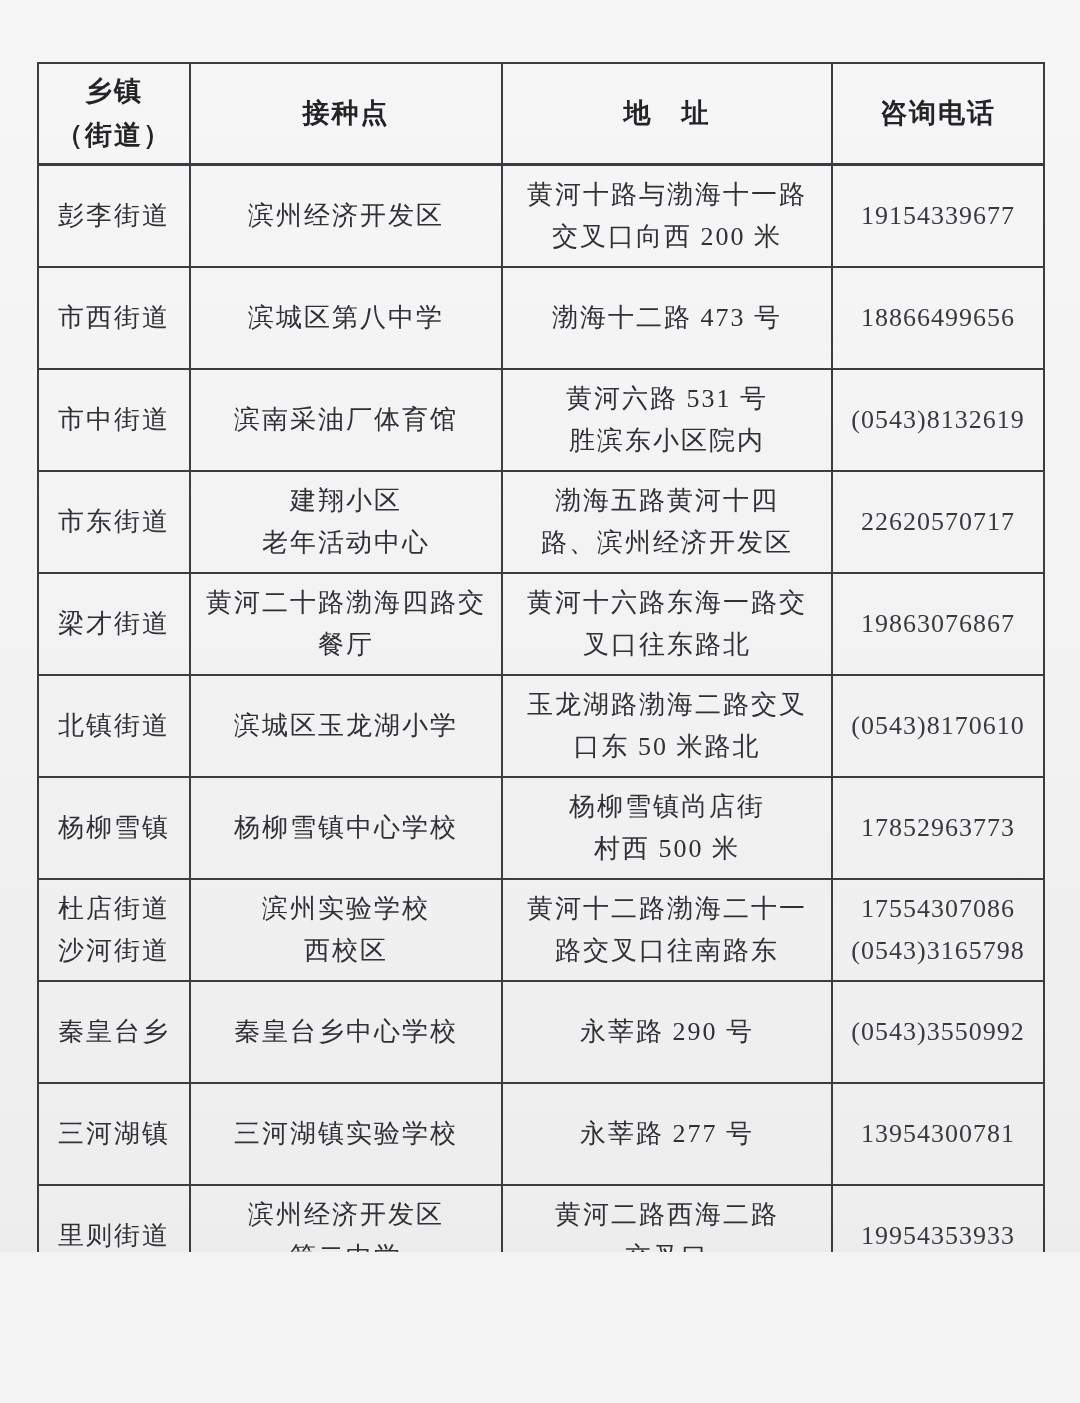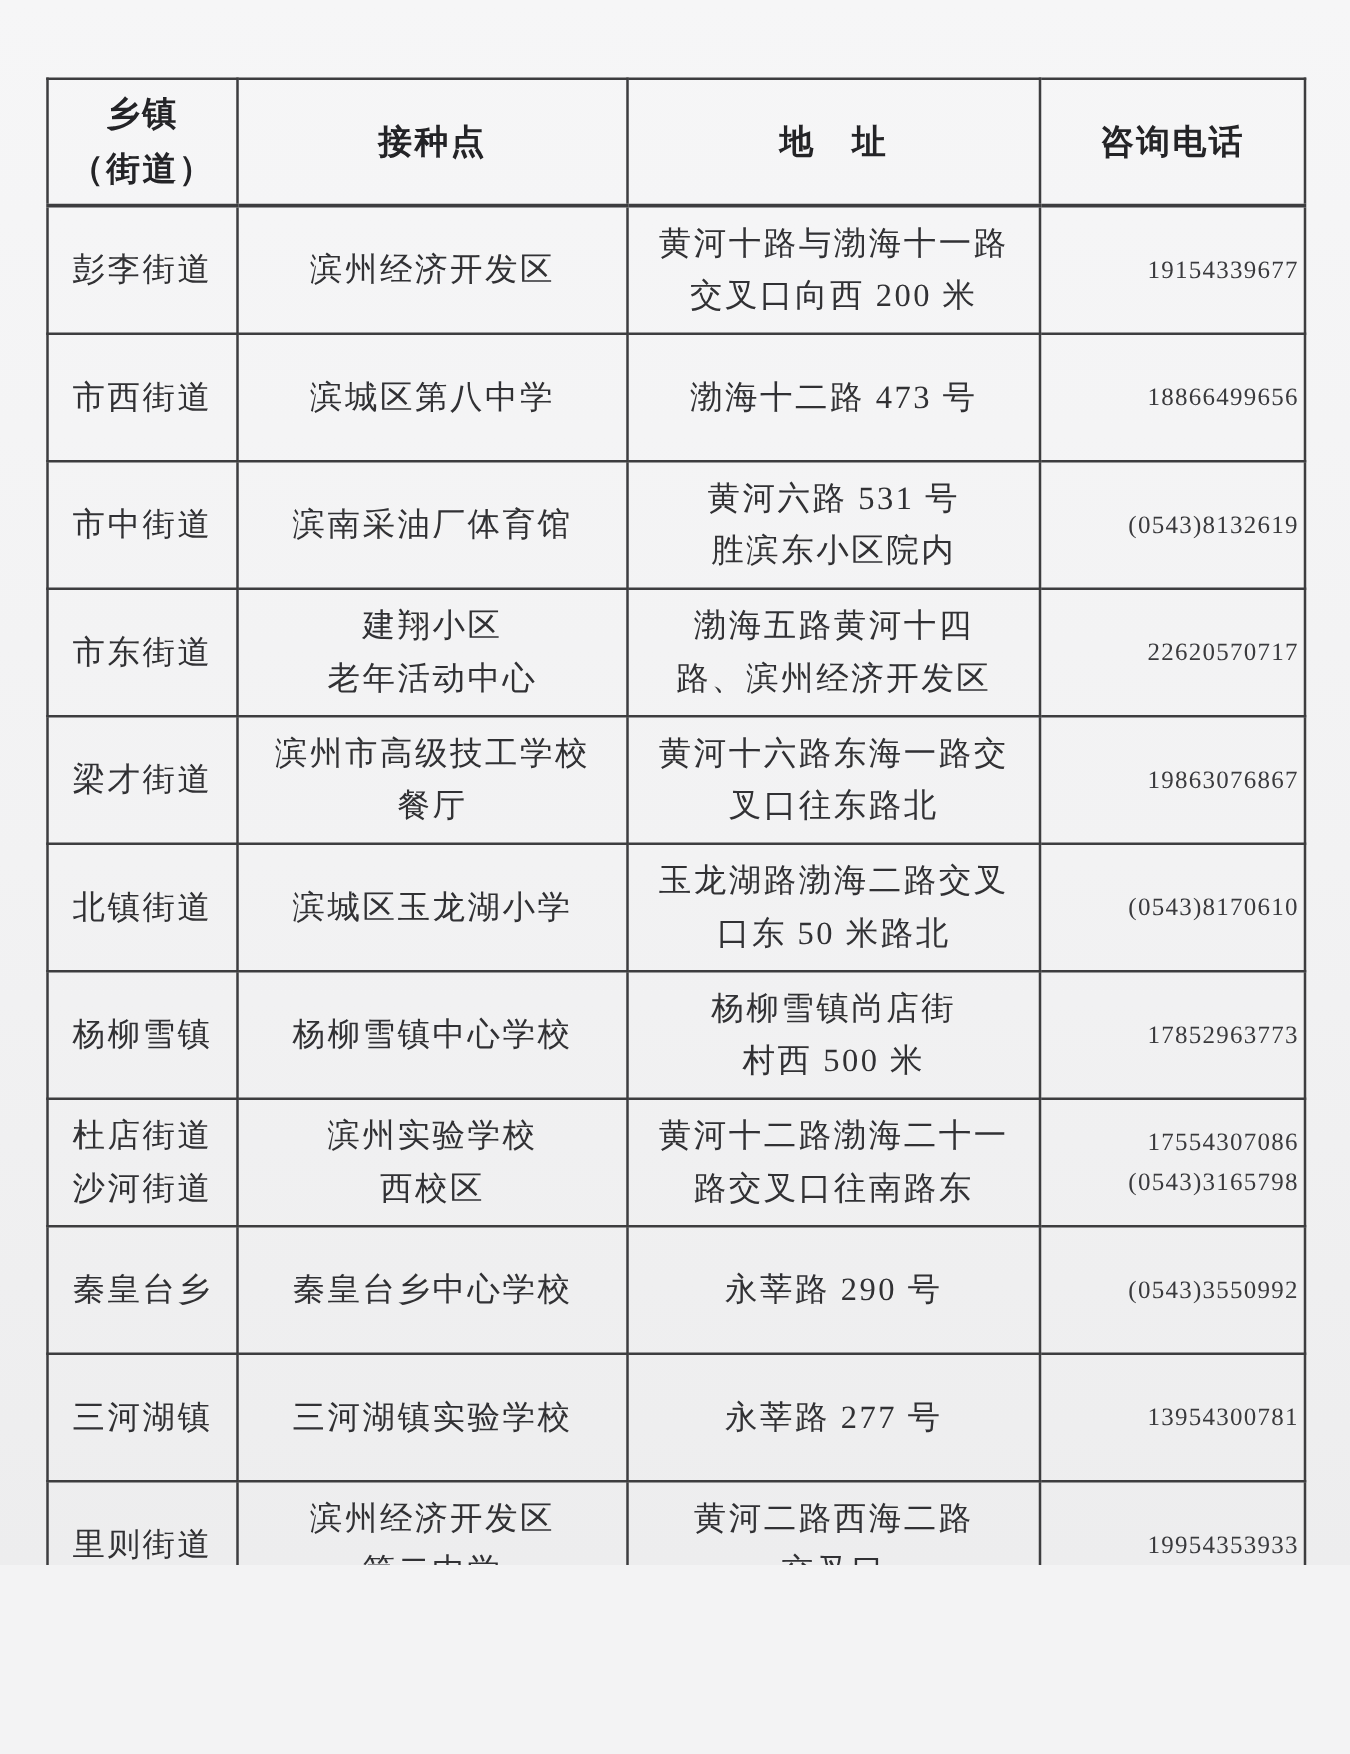--- a/index.html
+++ b/index.html
@@ -27,21 +27,21 @@
     color:#313134;
     font-size:26px;line-height:1.62;letter-spacing:2px;
     white-space:pre-line;
     padding:6px 4px;
   }
   .vax-table thead th{
     height:66px;font-weight:700;font-size:27px;color:#242427;
     border-bottom-width:3px;
   }
   .vax-table tbody td{height:88px;}
-  .vax-table td.phone{letter-spacing:1px;font-size:20px;color:#3a3a3d;text-align:right;}
+  .vax-table td.phone{letter-spacing:1px;font-size:26px;color:#3a3a3d;}
   
   .watermark{
     position:absolute;left:838px;top:1340px;width:242px;height:58px;
     display:flex;align-items:center;justify-content:center;
     background:#9b9b9b;
     border-radius:24px 18px 6px 20px;
     box-shadow:inset 0 -7px 0 rgba(255,255,255,.9), inset 4px 4px 8px rgba(255,255,255,.45),
                0 3px 0 #5f5f5f, -3px 5px 7px rgba(0,0,0,.28);
     transform:rotate(-0.6deg);
   }
@@ -105,21 +105,21 @@
       <tr>
         <td>市东街道</td>
         <td>建翔小区
 老年活动中心</td>
         <td>渤海五路黄河十四
 路、滨州经济开发区</td>
         <td class="phone">22620570717</td>
       </tr>
       <tr>
         <td>梁才街道</td>
-        <td>滨州市高级技工学校
+        <td>黄河二十路渤海四路交
 餐厅</td>
         <td>黄河十六路东海一路交
 叉口往东路北</td>
         <td class="phone">19863076867</td>
       </tr>
       <tr>
         <td>北镇街道</td>
         <td>滨城区玉龙湖小学</td>
         <td>玉龙湖路渤海二路交叉
 口东 50 米路北</td>

